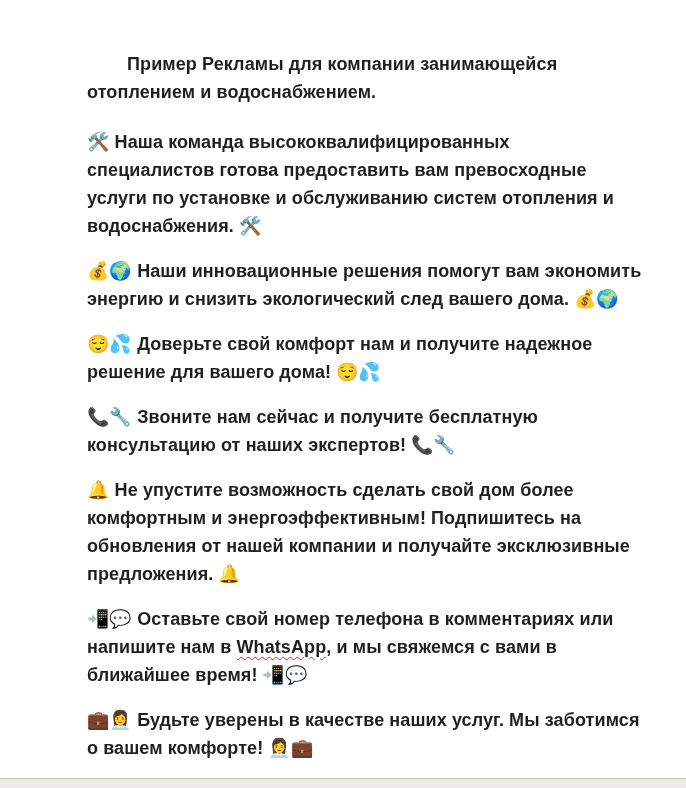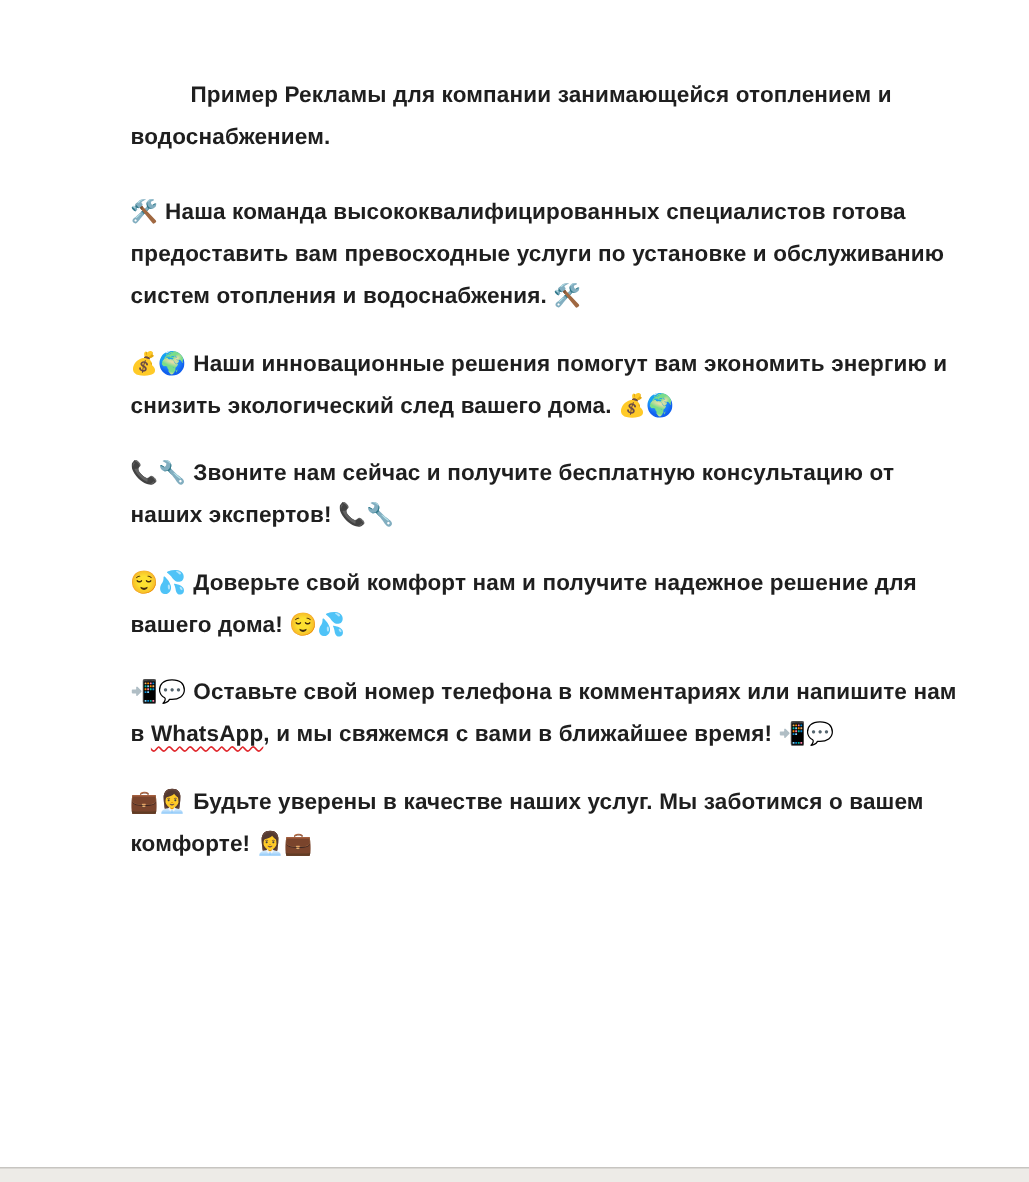--- a/index.html
+++ b/index.html
@@ -17,21 +17,21 @@
   .page-content {
     position: absolute;
     top: 0;
     left: 0;
     width: 686px;
     height: 779px;
     background: #ffffff;
     box-sizing: border-box;
     padding: 50px 44px 0 87px;
     color: #1f1f1f;
-    font-size: 15px;
+    font-size: 18px;
     font-weight: 700;
     line-height: 28px;
     letter-spacing: 0.1px;
   }
   .doc-title {
     margin: 0 0 22px 0;
     text-indent: 40px;
   }
   .para {
     margin: 0 0 17px 0;
@@ -60,20 +60,21 @@
 </style>
 </head>
 <body>
 
 <div class="page-content">
   <p class="doc-title">Пример Рекламы для компании занимающейся отоплением и водоснабжением.</p>
 
   <div>
       <p class="para"><span>🛠️ Наша команда высококвалифицированных специалистов готова предоставить вам превосходные услуги по установке и обслуживанию систем отопления и водоснабжения. 🛠️</span></p>
       <p class="para"><span>💰🌍 Наши инновационные решения помогут вам экономить энергию и снизить экологический след вашего дома. 💰🌍</span></p>
+      <p class="para"><span>😌💦 Доверьте свой комфорт нам и получите надежное решение для вашего дома! 😌💦</span></p>
       <p class="para"><span>📞🔧 Звоните нам сейчас и получите бесплатную консультацию от наших экспертов! 📞🔧</span></p>
-      <p class="para"><span>😌💦 Доверьте свой комфорт нам и получите надежное решение для вашего дома! 😌💦</span></p>
+      <p class="para"><span>🔔 Не упустите возможность сделать свой дом более комфортным и энергоэффективным! Подпишитесь на обновления от нашей компании и получайте эксклюзивные предложения. 🔔</span></p>
       <p class="para"><span>📲💬 Оставьте свой номер телефона в комментариях или напишите нам в </span><span class="spell">WhatsApp</span><span>, и мы свяжемся с вами в ближайшее время! 📲💬</span></p>
       <p class="para"><span>💼👩‍💼 Будьте уверены в качестве наших услуг. Мы заботимся о вашем комфорте! 👩‍💼💼</span></p>
     </div>
 </div>
 
 <div class="page-bottom-gap"></div>
 
 </body></html>

